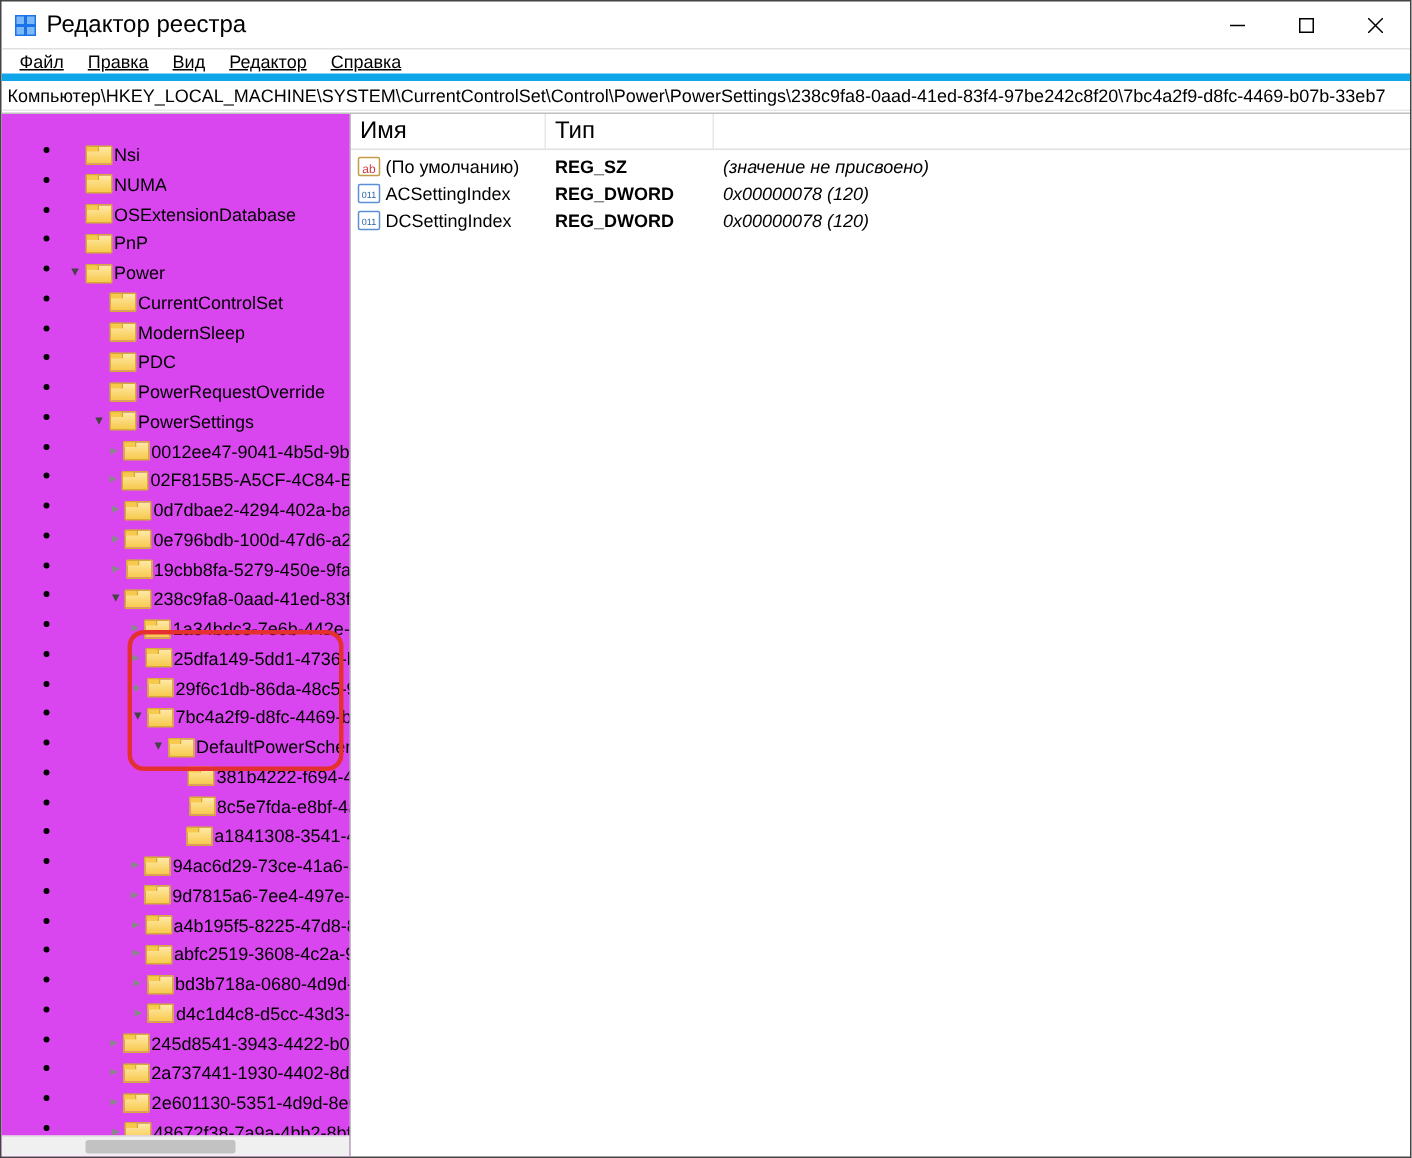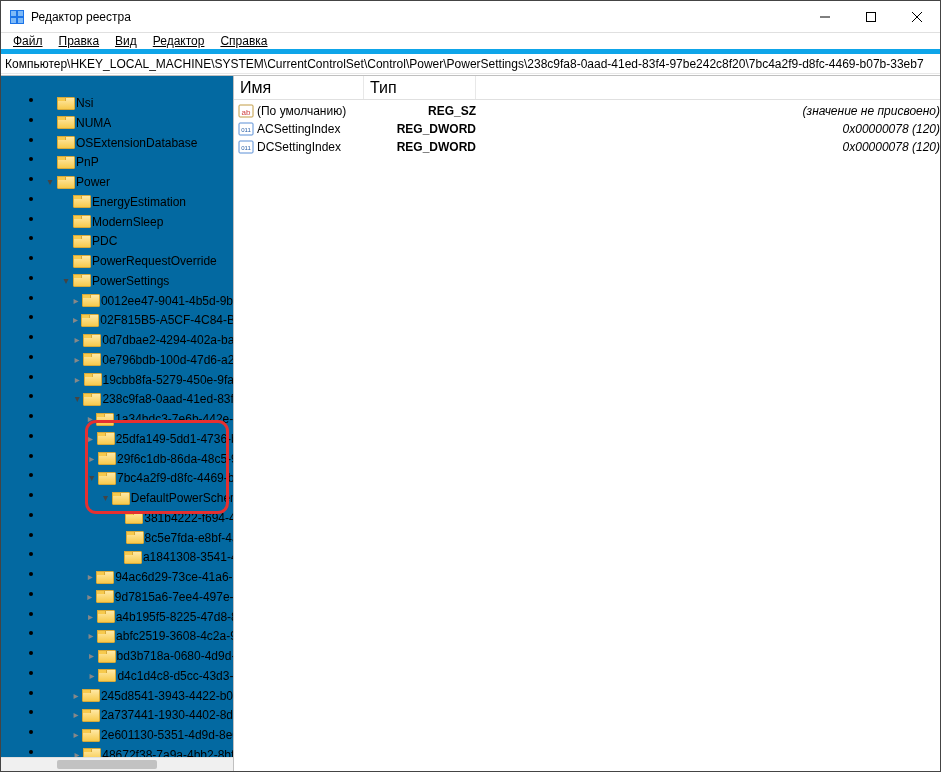--- a/index.html
+++ b/index.html
@@ -22,21 +22,21 @@
     padding-left: 8px;
     border-bottom: 1px solid #e0e0e0;
     position: relative;
   }
   .appicon {
     width: 16px; height: 16px;
     margin-right: 6px;
     display: inline-flex;
   }
   .title {
-    font-size: 12px;
+    font-size: 16px;
   }
   .win-controls {
     position: absolute; right: 0; top: 0;
     display: flex;
     height: 32px;
   }
   .win-btn {
     width: 46px; height: 32px;
     display: flex; align-items: center; justify-content: center;
     font-size: 12px;
@@ -68,21 +68,21 @@
     display: flex;
     position: absolute;
     top: 74px; left: 0; right: 0; bottom: 0;
     border-top: 1px solid #c0c0c0;
   }
   .tree-panel {
     width: 233px;
     border-right: 1px solid #c0c0c0;
     overflow: hidden;
     position: relative;
-    background: #0369a1;
+    background: #d946ef;
   }
   .tree-inner {
     position: absolute;
     top: 4px; left: 2px; right: 0; bottom: 14px;
     overflow: hidden;
   }
   .tree li {
     white-space: nowrap;
     position: relative;
   }
@@ -178,21 +178,20 @@
   .col-name { width: 130px; }
   .col-type { width: 112px; }
   .col-val { flex: 1; }
   .list-rows {
     padding-top: 2px;
   }
   .lrow {
     display: flex;
     height: 18px;
     align-items: center;
-    text-align: right;
   }
   .cell-name { width: 130px; padding-left: 4px; display: flex; align-items: center; gap: 3px; }
   .cell-type { width: 112px; padding-left: 6px; font-weight: bold; }
   .cell-val { flex: 1; padding-left: 6px; font-style: italic; }
   .val-icon {
     width: 16px; height: 16px;
     display: inline-flex; align-items: center; justify-content: center;
     flex-shrink: 0;
   }
 </style>
@@ -284,21 +283,21 @@
               <span class="exp open"></span>
               <span class="folder-icon"></span>
               <span class="label">Power</span>
             </div>
           </li>
           <li>
             <div class="row">
               <span class="ind i1"></span>
               <span class="exp none"></span>
               <span class="folder-icon"></span>
-              <span class="label">EnergyEstimation</span>
+              <span class="label">CurrentControlSet</span>
             </div>
           </li>
           <li>
             <div class="row">
               <span class="ind i1"></span>
               <span class="exp none"></span>
               <span class="folder-icon"></span>
               <span class="label">ModernSleep</span>
             </div>
           </li>

